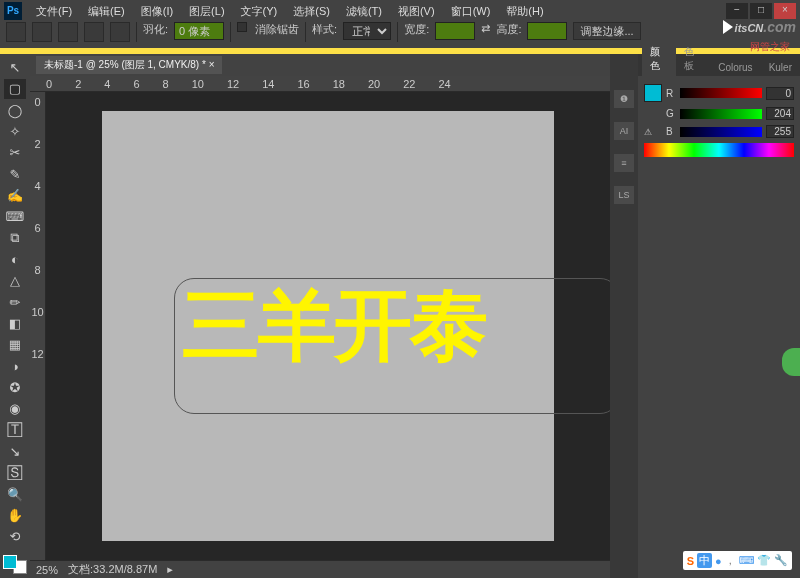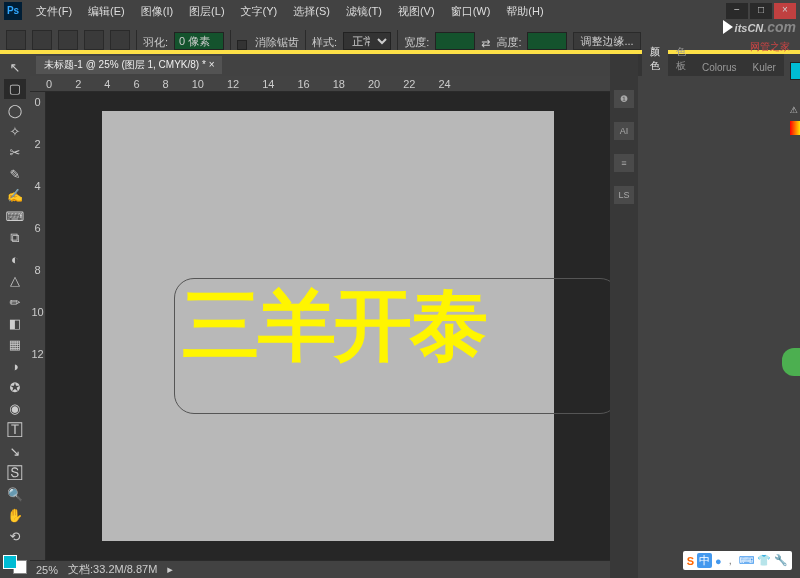--- a/index.html
+++ b/index.html
@@ -4,25 +4,25 @@
 <style>
 *{margin:0;padding:0;box-sizing:border-box;font-family:"Microsoft YaHei",sans-serif;font-size:11px;color:#ccc}
 body{background:#535353;width:800px;height:578px;overflow:hidden;position:relative}
 .titlebar{height:22px;background:#424242;display:flex;align-items:center;padding:0 4px}
 .ps-logo{width:18px;height:18px;background:#001e36;color:#31a8ff;font-weight:bold;text-align:center;line-height:18px;font-size:10px;border-radius:0;margin-right:8px}
 .menubar{display:flex;gap:4px;flex:1}
 .menu-item{padding:2px 6px;color:#ddd;cursor:default}
 .win-controls{display:flex;gap:2px}
 .win-btn{width:22px;height:16px;background:#2a2a2a;text-align:center;line-height:14px;font-size:10px}
 .win-close{background:#c04040}
-.optbar{height:32px;background:#424242;border-bottom:4px solid #fde047;display:flex;align-items:flex-end;padding:0 6px;gap:6px}
+.optbar{height:32px;background:#424242;border-bottom:6px solid #fde047;display:flex;align-items:flex-start;padding:0 6px;gap:6px}
 .opt-icon{width:20px;height:20px;background:#3a3a3a;border:1px solid #2a2a2a}
 .opt-sep{width:1px;height:20px;background:#2a2a2a}
 .opt-label{color:#ccc}
-.opt-input{background:#14532d;border:1px solid #222;padding:1px 4px;color:#ccc;height:18px;width:50px}
+.opt-input{background:#4d7c0f;border:1px solid #222;padding:1px 4px;color:#ccc;height:18px;width:50px}
 .opt-select{background:#333;border:1px solid #222;padding:1px 4px;color:#ccc;height:18px;width:48px}
 .opt-btn{background:#3a3a3a;border:1px solid #2a2a2a;padding:1px 6px;color:#ccc;height:18px}
 .workspace{display:flex;height:calc(100% - 54px)}
 .toolbar{width:30px;background:#424242;display:flex;flex-direction:column;align-items:center;padding:4px 0;gap:2px}
 .tool{width:22px;height:20px;display:flex;align-items:center;justify-content:center;color:#ccc;font-size:13px}
 .tool.active{background:#2a2a2a}
 .tool-swatch{width:24px;height:20px;position:relative;margin-top:6px}
 .swatch-fg{width:14px;height:14px;background:#00bcd4;border:1px solid #fff;position:absolute;top:0;left:0}
 .swatch-bg{width:14px;height:14px;background:#fff;border:1px solid #888;position:absolute;bottom:0;right:0}
 .center{flex:1;display:flex;flex-direction:column;background:#262626}
@@ -33,21 +33,21 @@
 .ruler-v{width:16px;background:#434343;border-right:1px solid #2a2a2a;display:flex;flex-direction:column;align-items:center;padding-top:4px;gap:30px;font-size:8px;color:#999}
 .canvas-area{flex:1;background:#262626;position:relative;display:flex;align-items:center;justify-content:center}
 .artboard{width:452px;height:430px;background:#b8b8b8;position:relative}
 .text-shape{position:absolute;left:80px;top:175px;width:430px;height:120px}
 .outline{position:absolute;inset:-8px;border:1px solid #555;border-radius:20px}
 .big-text{font-size:78px;font-weight:900;color:#fff500;letter-spacing:-2px;line-height:1;white-space:nowrap}
 .sub-text{position:absolute;bottom:6px;left:110px;font-size:14px;color:#4fc3e8;letter-spacing:6px;font-weight:bold}
 .statusbar{height:18px;background:#424242;display:flex;align-items:center;padding:0 6px;gap:10px;border-top:1px solid #2a2a2a;font-size:10px}
 .collapsed-panels{width:28px;background:#383838;display:flex;flex-direction:column;align-items:center;padding:36px 0;gap:14px}
 .cp-icon{width:20px;height:18px;background:#4a4a4a;color:#aaa;font-size:9px;text-align:center;line-height:18px}
-.right-panels{width:162px;background:#424242;display:flex;flex-direction:row}
+.right-panels{width:162px;background:#424242;display:flex;flex-direction:column}
 .panel-tabs{height:22px;display:flex;align-items:flex-end;background:#343434;padding-left:4px}
 .ptab{padding:3px 8px;font-size:10px;color:#999;margin-top:4px}
 .ptab.active{background:#424242;color:#eee}
 .color-panel{padding:8px 6px}
 .color-row{display:flex;align-items:center;gap:4px;margin-bottom:5px}
 .color-swatch2{width:18px;height:18px;background:#00bcd4;border:1px solid #222}
 .color-label{width:10px;font-size:10px}
 .color-slider{flex:1;height:10px;position:relative;background:linear-gradient(90deg,#000,#f00)}
 .color-slider.g{background:linear-gradient(90deg,#000,#0f0)}
 .color-slider.b{background:linear-gradient(90deg,#000,#00f)}

